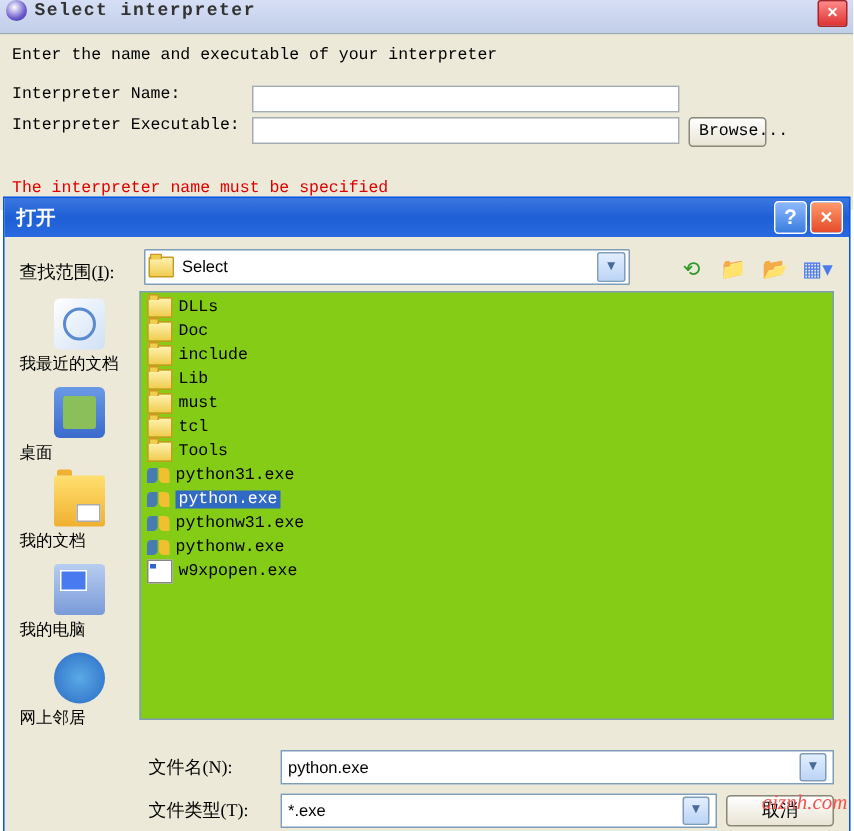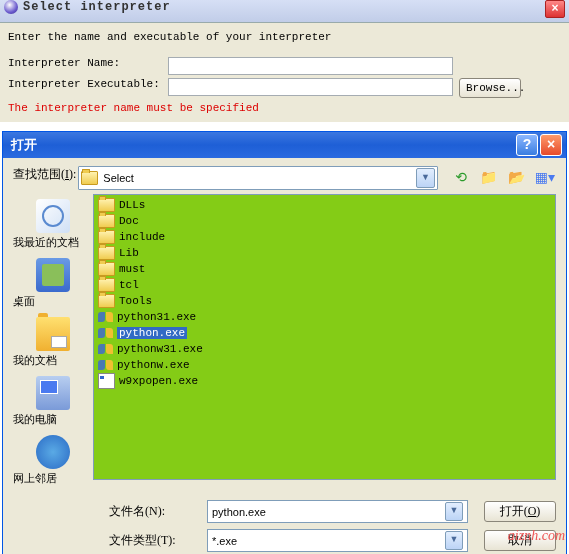--- a/index.html
+++ b/index.html
@@ -5,32 +5,32 @@
 body{margin:0;font:11px Tahoma,'Microsoft YaHei',sans-serif;background:#fff;width:569px;height:554px;overflow:hidden}
 .win1-title{background:linear-gradient(#d6dff5,#c1cde8);height:22px;display:flex;padding:0 4px;border-bottom:1px solid #9aa}
 .eclipse-icon{width:14px;height:14px;border-radius:50%;background:radial-gradient(circle at 40% 35%,#fff,#6a5acd 60%,#3a2a8d);margin-right:5px}
 .win1-title span{font:bold 12px 'Courier New',monospace;letter-spacing:1px;color:#333}
 .close-x{margin-left:auto;width:18px;height:16px;background:linear-gradient(#f88,#d33);border:1px solid #a22;color:#fff;font:bold 12px/14px sans-serif;text-align:center;border-radius:2px}
 .win1-body{background:#ece9d8;padding:8px;font:11px 'Courier New',monospace}
 .instr{margin-bottom:14px}
 .row{display:flex;align-items:flex-start;margin-bottom:3px}
 .lbl{width:160px}
 .txt{height:18px;border:1px solid #a5acb2;background:#fff;box-sizing:border-box;font:11px Tahoma}
-.browse{margin-left:6px;height:20px;width:62px;background:linear-gradient(#fff,#e8e4d4);border:1px solid #8a867a;border-radius:3px;font:11px 'Courier New',monospace}
-.err{color:#d00;margin-top:4px}
+.browse{margin-left:6px;height:20px;width:52px;background:linear-gradient(#fff,#e8e4d4);border:1px solid #8a867a;border-radius:3px;font:11px 'Courier New',monospace}
+.err{color:#d00;margin-top:22px}
 
 .win2{position:absolute;left:2px;top:131px;width:563px;background:#ece9d8;border:1px solid #0055e5}
 .win2-title{height:26px;background:linear-gradient(#3b77e0,#1e5fd6 50%,#2a6ae0);display:flex;align-items:center;padding:0 4px}
 .win2-title span{color:#fff;font:bold 13px 'Microsoft YaHei',sans-serif;margin-left:4px}
 .tb-right{margin-left:auto;display:flex;gap:2px}
 .tb-btn{width:20px;height:20px;font:bold 14px/18px sans-serif;text-align:center;border-radius:3px;border:1px solid}
 .help-btn{background:linear-gradient(#8db8ff,#3a7de0);color:#fff;border-color:#fff}
 .close-btn2{background:linear-gradient(#ff9a6a,#e54a2a);color:#fff;border-color:#fff}
 
-.lookin{padding:8px 10px 4px;display:flex;align-items:flex-start;gap:2px}
+.lookin{padding:8px 10px 4px;display:flex;align-items:flex-end;gap:20px}
 .lookin .lbl2{font:12px 'Microsoft YaHei';white-space:nowrap}
 .lookin .u{text-decoration:underline}
 .combo{flex:1;height:22px;border:1px solid #7f9db9;background:#fff;display:flex;align-items:center;padding:0 2px;border-radius:1px}
 .folder-ico{width:15px;height:12px;background:linear-gradient(#fff2b0,#f0cc50);border:1px solid #c89a20;border-radius:1px;margin-right:5px;position:relative}
 .folder-ico:before{content:'';position:absolute;top:-3px;left:0;width:6px;height:3px;background:#f0cc50;border:1px solid #c89a20;border-bottom:none;border-radius:1px 1px 0 0}
 .combo-arrow{width:17px;height:18px;margin-left:auto;background:linear-gradient(#e2eefe,#bcd4f6);border:1px solid #7f9db9;border-radius:2px;text-align:center;font:9px/16px sans-serif;color:#4a6a9a}
 .nav-icons{display:flex;gap:6px;margin-left:10px}
 .nav-ico{width:22px;height:22px;display:flex;align-items:center;justify-content:center;font-size:14px}
 
 .main{display:flex;padding:0 10px}
@@ -53,21 +53,21 @@
 .file{display:flex;align-items:center;height:16px;padding:0 2px;gap:4px;font:11px 'Courier New',monospace}
 .folder-sm{width:15px;height:12px;background:linear-gradient(#fff2b0,#f0cc50);border:1px solid #c89a20;border-radius:1px;position:relative;flex-shrink:0}
 .folder-sm:before{content:'';position:absolute;top:-3px;left:0;width:5px;height:3px;background:#f0cc50;border:1px solid #c89a20;border-bottom:none}
 .py-ico{width:15px;height:14px;position:relative;flex-shrink:0}
 .py-ico:before{content:'';position:absolute;left:0;top:2px;width:7px;height:10px;background:#4a7ab2;border-radius:3px 0 3px 0}
 .py-ico:after{content:'';position:absolute;right:0;top:2px;width:7px;height:10px;background:#f0c030;border-radius:0 3px 0 3px}
 .exe-ico{width:15px;height:14px;background:#fff;border:1px solid #888;position:relative;flex-shrink:0}
 .exe-ico:before{content:'';position:absolute;top:2px;left:1px;width:4px;height:3px;background:#36c}
 .file.sel span{background:#316ac5;color:#fff;padding:0 2px}
 
-.bottom{display:flex;align-items:center;padding:6px 10px;gap:16px}
+.bottom{display:flex;align-items:center;padding:6px 10px;gap:6px}
 .bottom .lbl2{font:12px 'Microsoft YaHei';width:82px}
 .combo2{flex:1;height:21px;border:1px solid #7f9db9;background:#fff;display:flex;align-items:center;padding:0 4px}
 .combo2-arrow{width:16px;height:17px;margin-left:auto;background:linear-gradient(#e2eefe,#bcd4f6);border:1px solid #7f9db9;text-align:center;font:9px/15px sans-serif;color:#4a6a9a;border-radius:2px}
 .fbtn{width:72px;height:21px;background:linear-gradient(#fff,#e8e4d4);border:1px solid #8a867a;border-radius:3px;font:12px 'Microsoft YaHei'}
 
 .watermark{position:absolute;right:4px;bottom:10px;color:#e55;font:italic 14px Georgia}
 </style>
 </head>
 <body>
 
@@ -189,21 +189,20 @@
       </div>
   </div>
 
   <div class="bottom">
     <div style="width:80px"></div>
     <div class="lbl2"><span>文件名</span>(<span class="u">N</span>):</div>
     <div class="combo2">
       <span>python.exe</span>
       <div class="combo2-arrow">▼</div>
     </div>
-    <button class="fbtn"><span>打开</span>(<span style="text-decoration:underline">O</span>)</button>
   </div>
   <div class="bottom" style="padding-top:0">
     <div style="width:80px"></div>
     <div class="lbl2"><span>文件类型</span>(<span class="u">T</span>):</div>
     <div class="combo2">
       <span>*.exe</span>
       <div class="combo2-arrow">▼</div>
     </div>
     <button class="fbtn">取消</button>
   </div>

